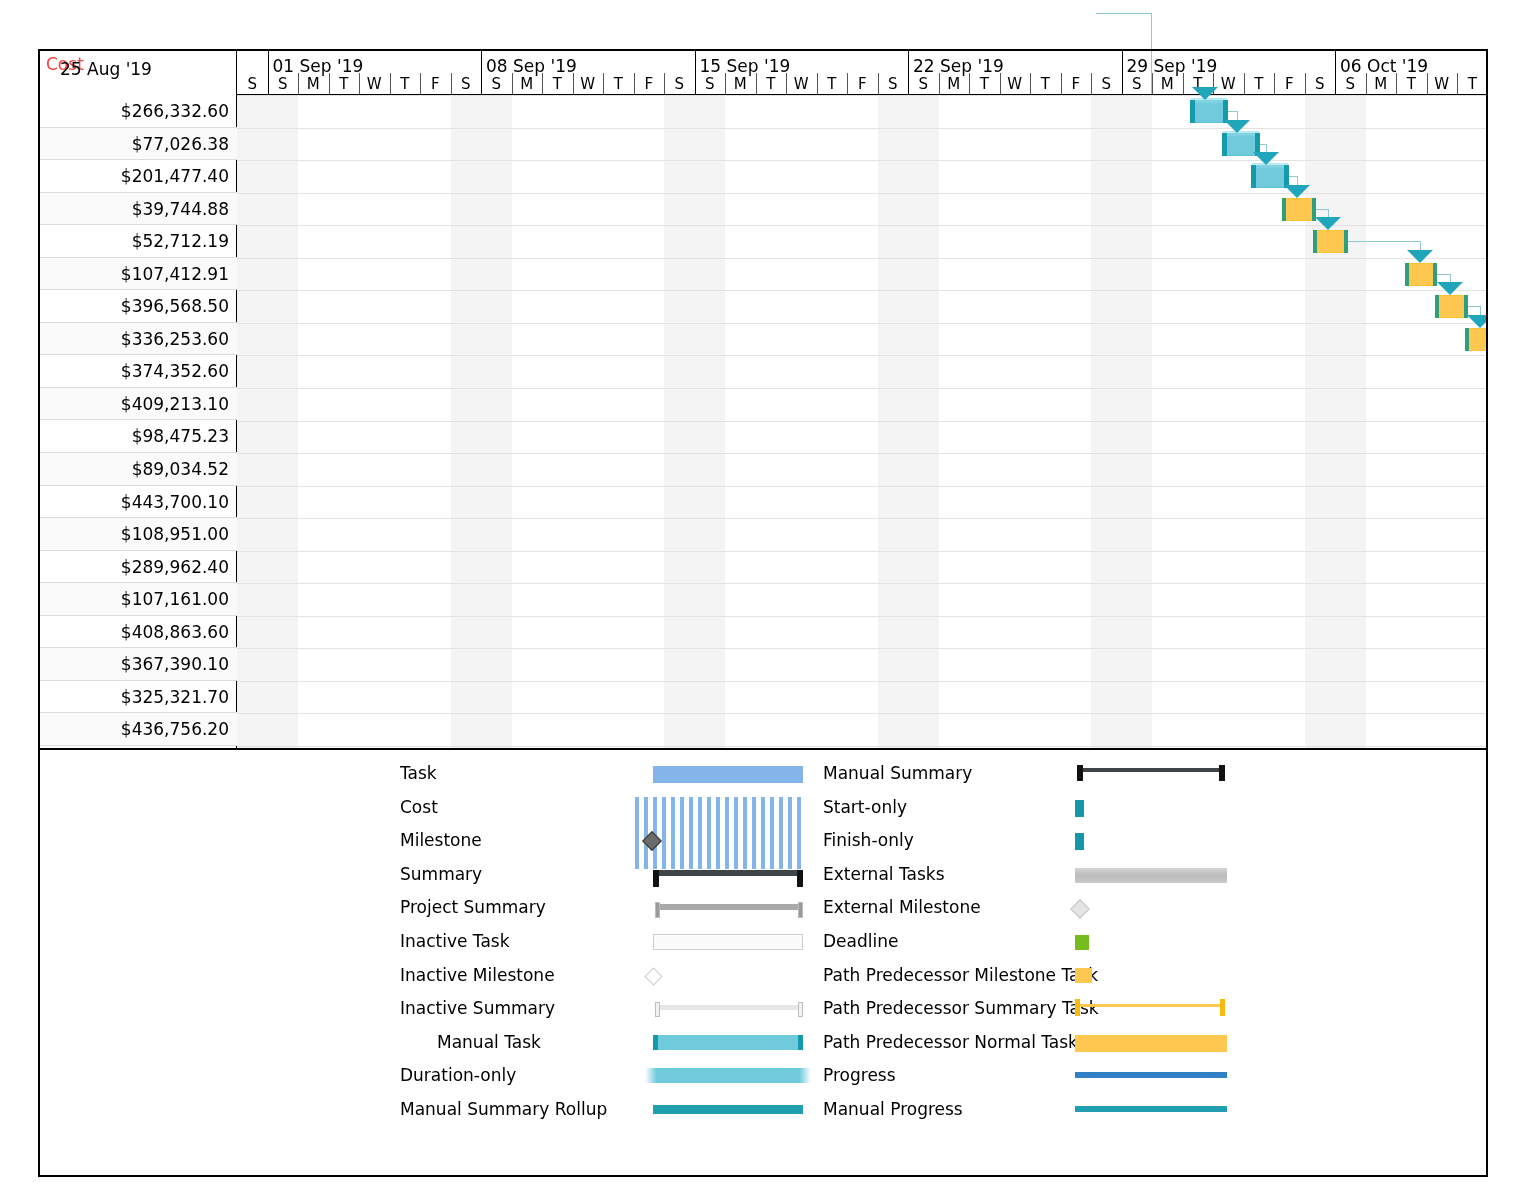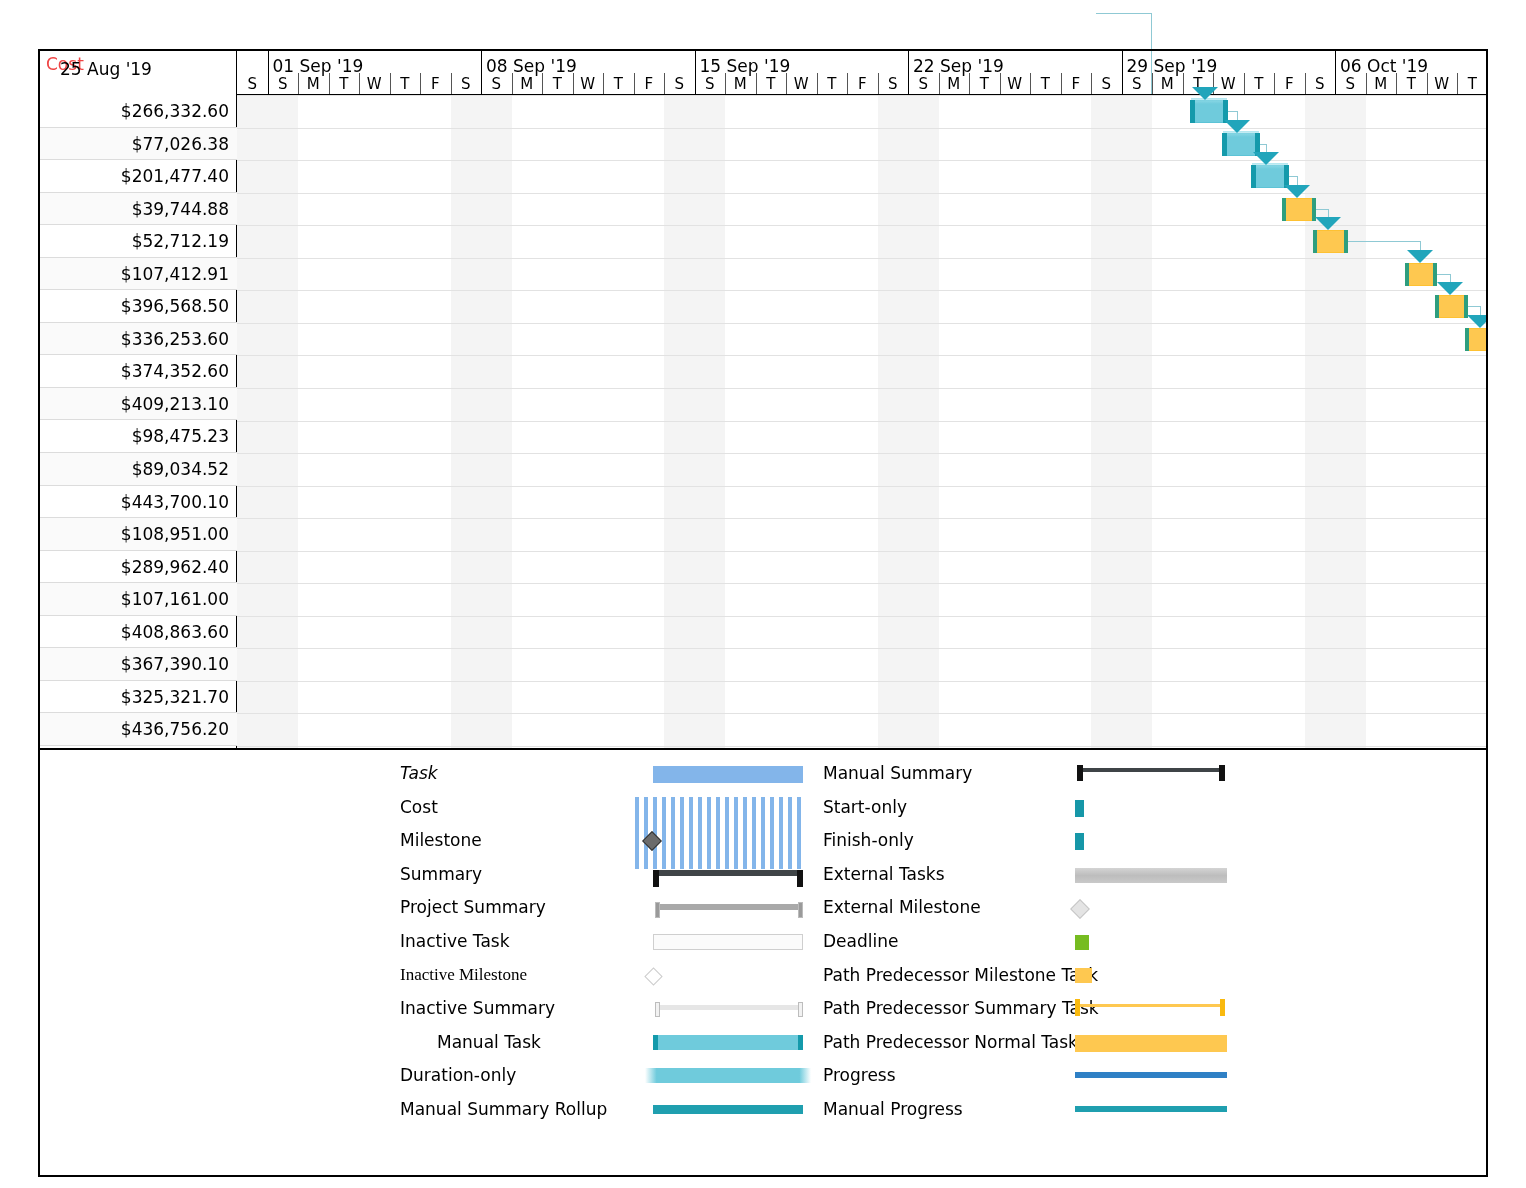--- a/index.html
+++ b/index.html
@@ -322,27 +322,27 @@
           <div class="bar pred" style="left: 1228px; top: 232.85px; width: 32px;">
             <div class="cap l"></div>
           </div>
           <div class="arrow" style="left: 1230px; top: 219.85px;"></div>
         </div>
     </div>
   </div>
 
   <div class="legend-region">
     <div class="legend-grid" id="legend-grid">
-        <div class="leg-label" style="left: 65px; top: 13px; font-style: italic;">Task</div>
+        <div class="leg-label" style="left: 65px; top: 13px;">Task</div>
         <div class="leg-label" style="left: 65px; top: 46.6px;">Cost</div>
         <div class="leg-label" style="left: 65px; top: 80.2px;">Milestone</div>
         <div class="leg-label" style="left: 65px; top: 113.8px;">Summary</div>
         <div class="leg-label" style="left: 65px; top: 147.4px;">Project Summary</div>
         <div class="leg-label" style="left: 65px; top: 181px;">Inactive Task</div>
-        <div class="leg-label" style="left: 65px; top: 214.6px; font-family: Liberation Serif, serif;">Inactive Milestone</div>
+        <div class="leg-label" style="left: 65px; top: 214.6px;">Inactive Milestone</div>
         <div class="leg-label" style="left: 65px; top: 248.2px;">Inactive Summary</div>
         <div class="leg-label" style="left: 65px; top: 281.8px; margin-left: 37px;">Manual Task</div>
         <div class="leg-label" style="left: 65px; top: 315.4px;">Duration-only</div>
         <div class="leg-label" style="left: 65px; top: 349px;">Manual Summary Rollup</div>
         <div class="leg-sym sym-task" style="left: 318px; top: 16px; width: 150px; height: 17px;"></div>
         <div class="leg-sym sym-split" style="left: 300px; top: 46.6px; width: 168px; height: 72px;"></div>
         <div class="diamond dia-ms" style="left: 310px; top: 84.2px; width: 14px; height: 14px;"></div>
         <div class="leg-sym sym-summary-bar" style="left: 318px; top: 119.8px; width: 150px; height: 6px;"></div>
         <div class="sym-summary-cap" style="left: 318px; top: 119.8px; height: 17px; position: absolute;"></div>
         <div class="sym-summary-cap" style="left: 462px; top: 119.8px; height: 17px; position: absolute;"></div>

